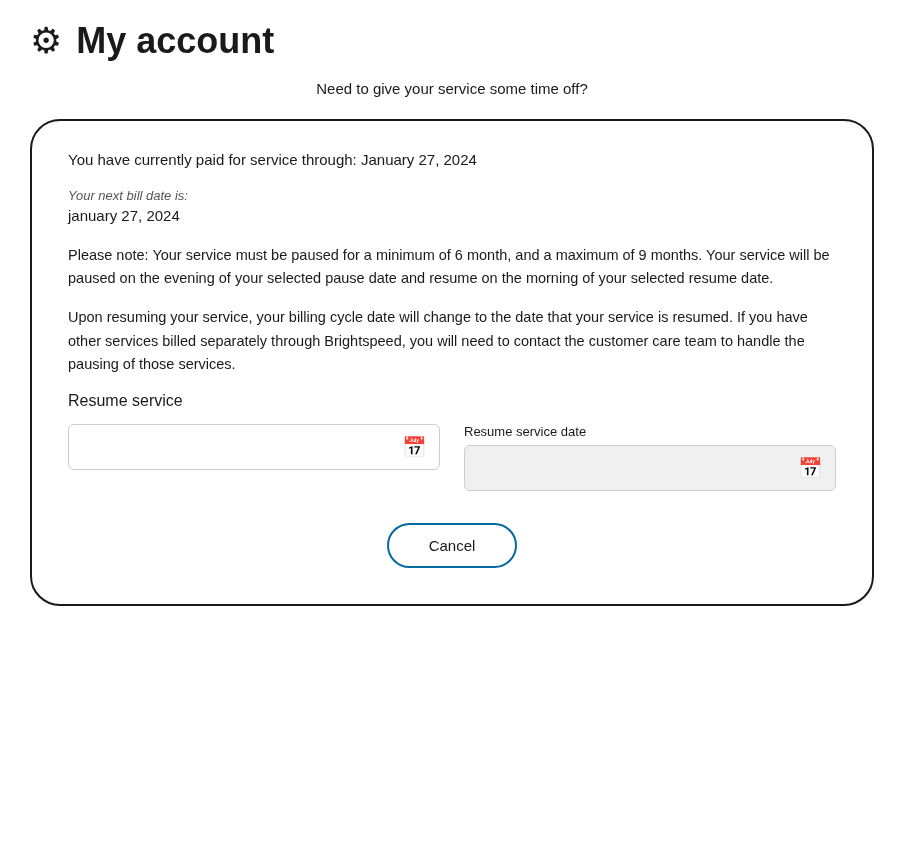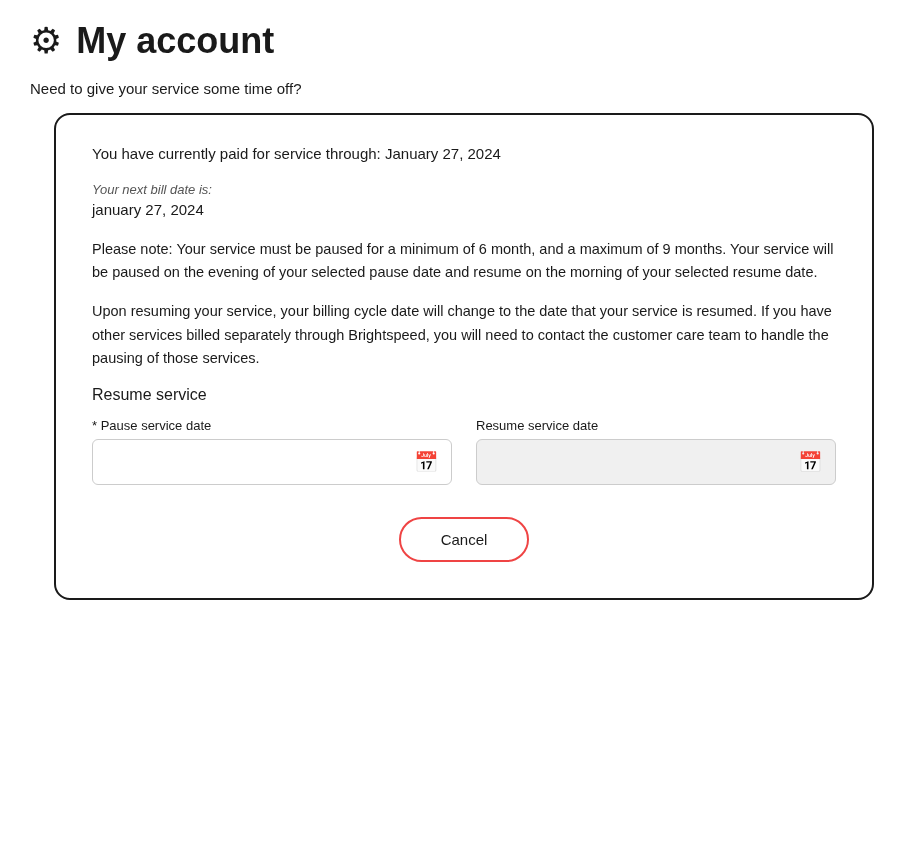--- a/index.html
+++ b/index.html
@@ -31,29 +31,29 @@
 
     .page-title {
       font-size: 36px;
       font-weight: 600;
       color: #1a1a1a;
     }
 
     .subtitle {
       font-size: 15px;
       color: #1a1a1a;
-      margin-bottom: 16px;
+      margin-bottom: 22px;
+      text-align: center;
     }
 
     .card {
       border: 2px solid #1a1a1a;
-      border-radius: 16px;
+      border-radius: 30px;
       padding: 30px 36px 36px 36px;
       background: #fff;
-      margin-left: 24px;
     }
 
     .service-through {
       font-size: 15px;
       color: #1a1a1a;
       margin-bottom: 20px;
       font-weight: 400;
     }
 
     .next-bill-label {
@@ -136,21 +136,21 @@
     }
 
     .buttons-row {
       display: flex;
       justify-content: center;
       gap: 20px;
     }
 
     .btn-cancel {
       padding: 12px 40px;
-      border: 2px solid #ef4444;
+      border: 2px solid #0369a1;
       border-radius: 30px;
       background: #fff;
       font-size: 15px;
       cursor: pointer;
       color: #1a1a1a;
       font-weight: 500;
     }
 
     .btn-submit {
       padding: 12px 40px;
@@ -184,21 +184,20 @@
   <p class="next-bill-label">Your next bill date is:</p>
   <p class="next-bill-date">january 27, 2024</p>
 
   <p class="note-text">Please note: Your service must be paused for a minimum of 6 month, and a maximum of 9 months. Your service will be paused on the evening of your selected pause date and resume on the morning of your selected resume date.</p>
   <p class="note-text">Upon resuming your service, your billing cycle date will change to the date that your service is resumed. If you have other services billed separately through Brightspeed, you will need to contact the customer care team to handle the pausing of those services.</p>
 
   <p class="pause-section-title divider">Resume service</p>
 
   <div class="date-fields-row">
     <div class="date-field-group">
-      <label class="field-label required">Pause service date</label>
       <div class="date-input-wrapper">
         <input class="date-input" type="text" placeholder="" style="">
         <span class="calendar-icon">📅</span>
       </div>
     </div>
 
     <div class="date-field-group">
       <label class="field-label">Resume service date</label>
       <div class="date-input-wrapper disabled">
         <input class="date-input" type="text" disabled="" placeholder="" style="">

